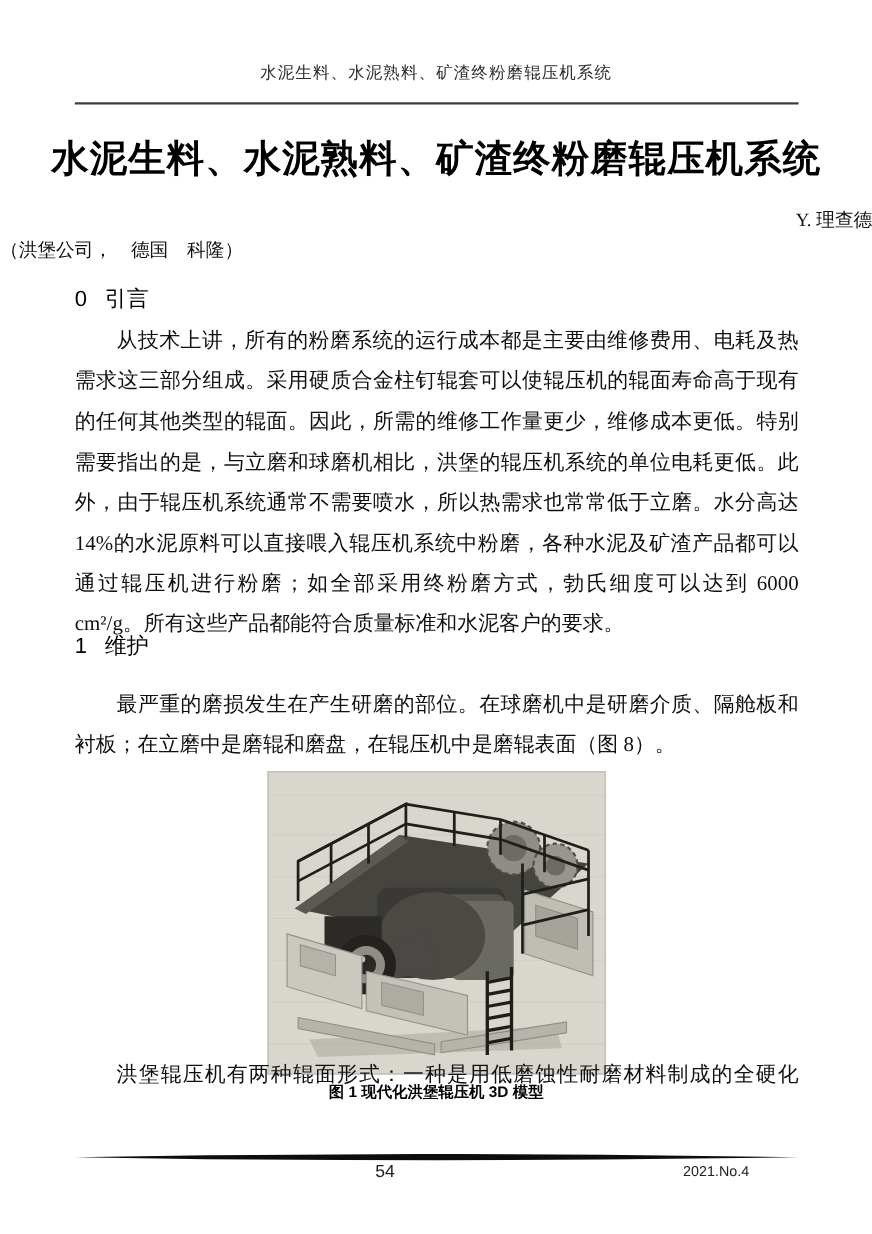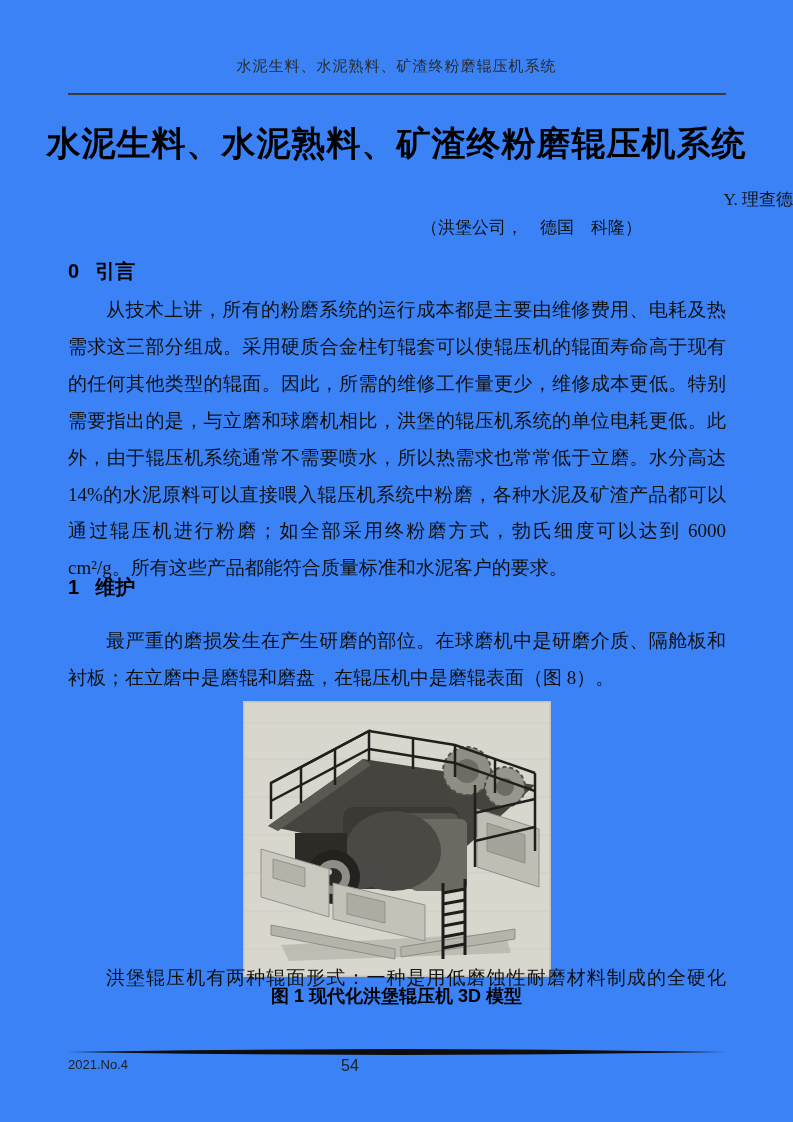--- a/index.html
+++ b/index.html
@@ -1,64 +1,64 @@
 <!DOCTYPE html>
 <html><head>
 <meta charset="utf-8">
 <style>
   html,body{margin:0;padding:0;background:#888;}
   .page{
     position:relative;width:793px;height:1122px;margin:0 auto;
-    background:#3b82f6;overflow:hidden;
+    background:#ffffff;overflow:hidden;
     font-family:"Liberation Serif","DejaVu Serif",serif;color:#111;
   }
   .abs{position:absolute;}
   .running-head{
     top:57px;left:0;width:793px;text-align:center;
     font-size:15px;color:#2b2b2b;letter-spacing:1px;
   }
   .head-rule{top:93px;left:68px;width:658px;height:2px;background:#3a3a3a;}
   .title{
     top:121px;left:0;width:793px;margin:0;text-align:center;
     font-family:"Liberation Sans","DejaVu Sans",sans-serif;
     font-weight:700;font-size:34px;color:#000;letter-spacing:1px;
   }
   .author{top:188px;left:0;width:793px;text-align:right;font-size:17px;}
-  .affiliation{top:216px;left:0;width:642px;text-align:right;font-size:17px;}
+  .affiliation{top:216px;left:0;width:642px;text-align:left;font-size:17px;}
   .sec-heading{
     left:68px;width:658px;
     font-family:"Liberation Sans","DejaVu Sans",sans-serif;
-    font-weight:700;font-size:20px;color:#000;
+    font-weight:400;font-size:20px;color:#000;
   }
   .sec-heading .sec-label{margin-left:0.8em;}
   .body-para{
     left:68px;width:658px;margin:0;
     font-size:19px;line-height:36.9px;
     text-align:justify;text-justify:inter-character;text-indent:2em;
     color:#101010;
   }
   .p-intro{top:292px;}
   .h-intro{top:258px;}
   .h-maint{top:574px;}
   .p-maint{top:623px;}
   .p-close{top:960px;text-align-last:justify;}
   .figure-wrap{top:701px;left:243px;width:308px;height:276px;}
   .figure-wrap svg{display:block;}
   .fig-caption{
     top:984px;left:0;width:793px;text-align:center;
     font-family:"Liberation Sans","DejaVu Sans",sans-serif;
-    font-weight:700;font-size:18px;color:#000;
+    font-weight:700;font-size:14px;color:#000;
   }
   .foot-rule{top:1049px;left:68px;width:658px;height:6px;}
   .page-number{
     top:1057px;left:0;width:700px;text-align:center;
     font-family:"Liberation Sans","DejaVu Sans",sans-serif;font-size:16px;color:#222;
   }
   .issue-number{
-    top:1057px;left:68px;width:613px;
+    top:1057px;left:68px;width:613px;text-align:right;
     font-family:"Liberation Sans","DejaVu Sans",sans-serif;font-size:13px;color:#222;
   }
 </style>
 </head>
 <body>
 
 <div class="page">
 
   <div class="abs running-head">水泥生料、水泥熟料、矿渣终粉磨辊压机系统</div>
   <div class="abs head-rule"></div>

